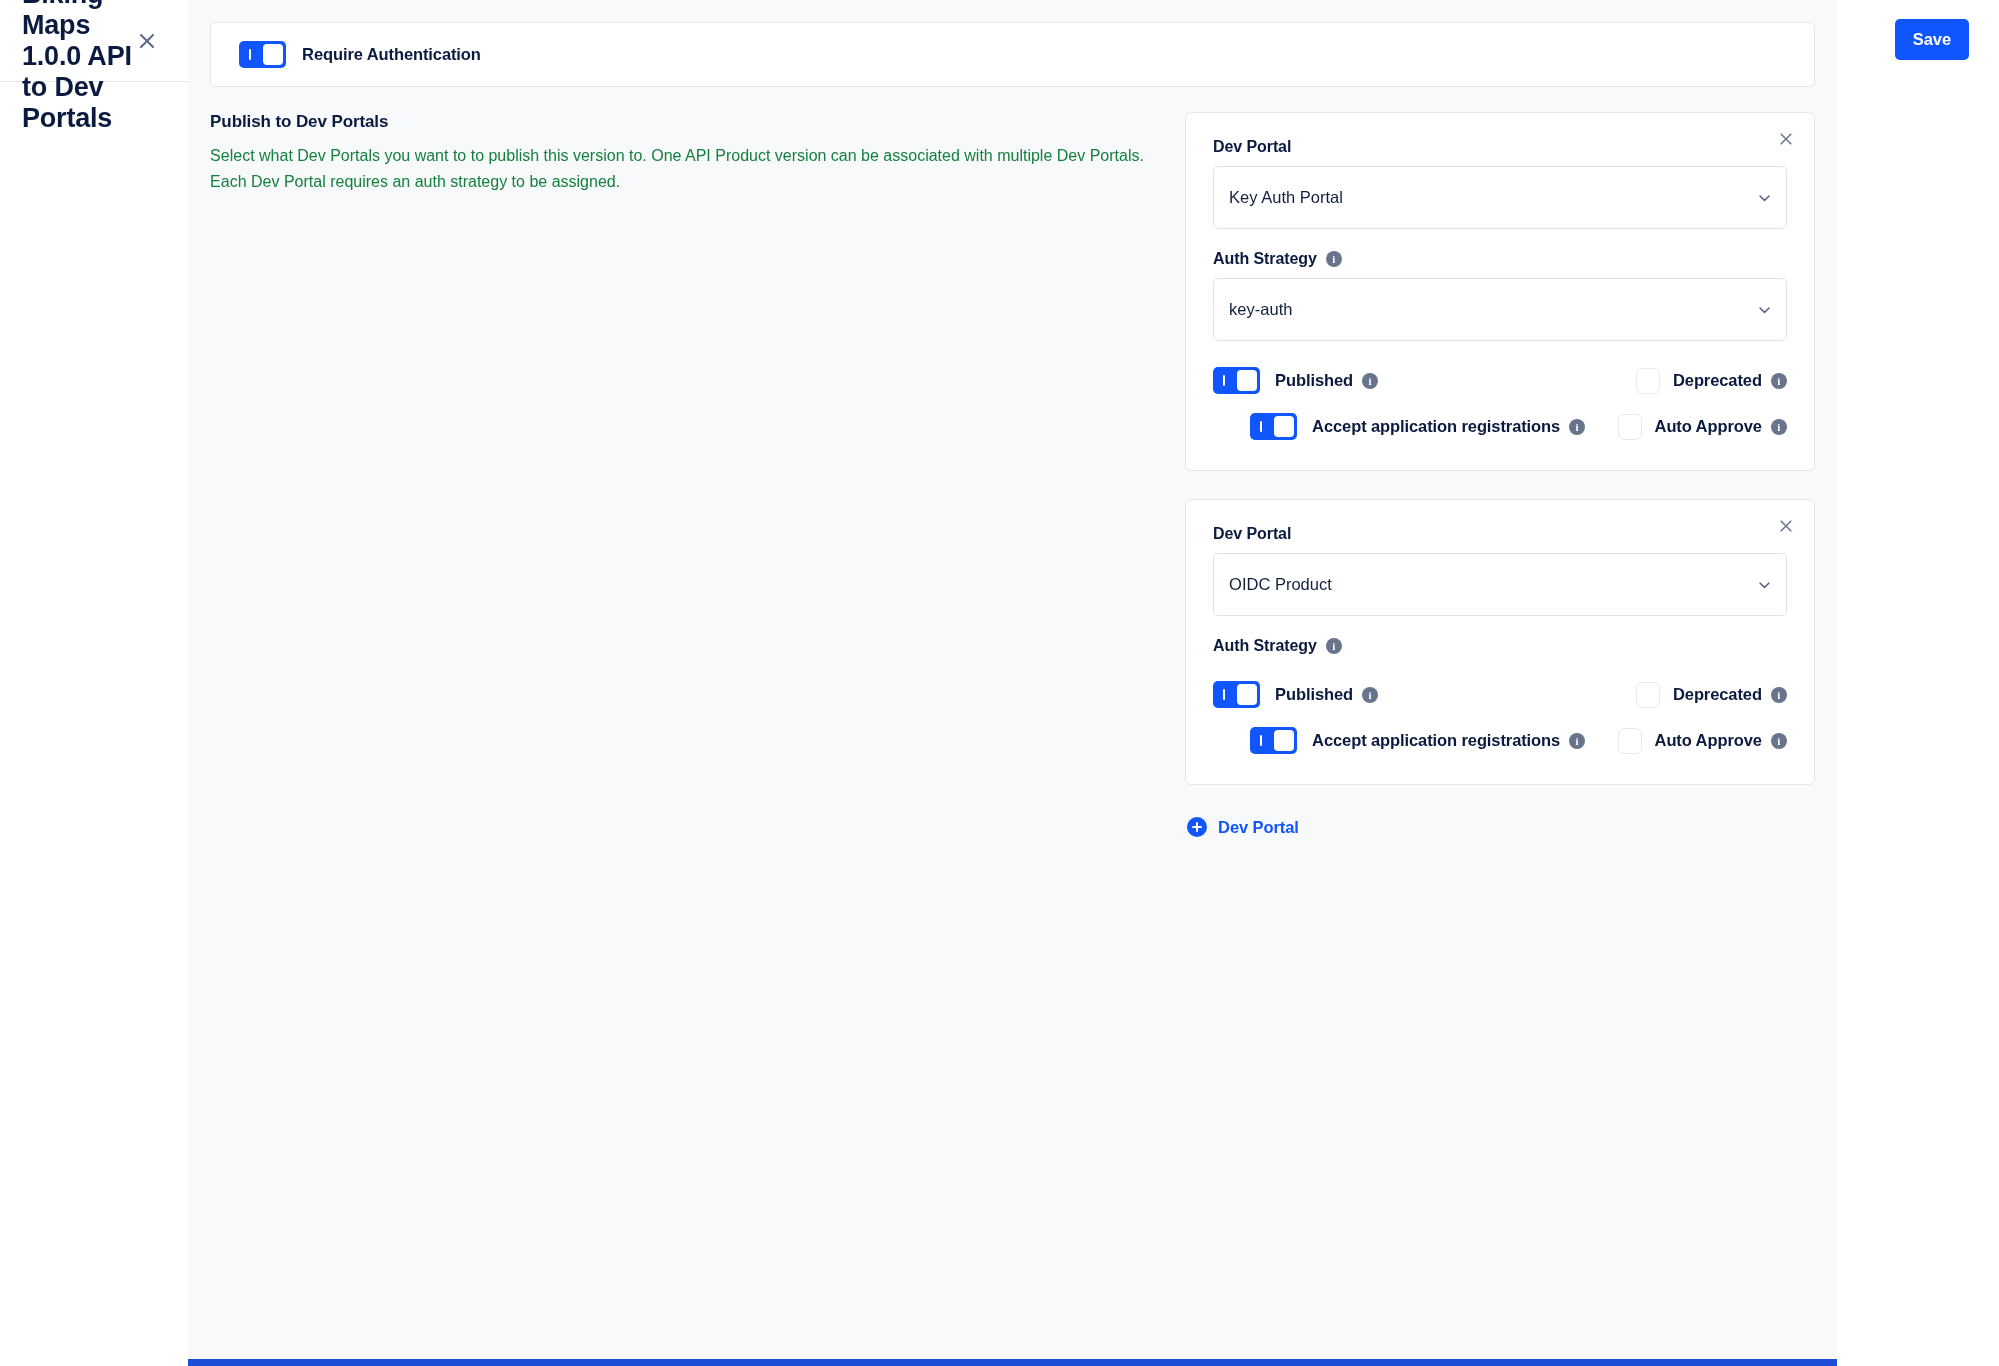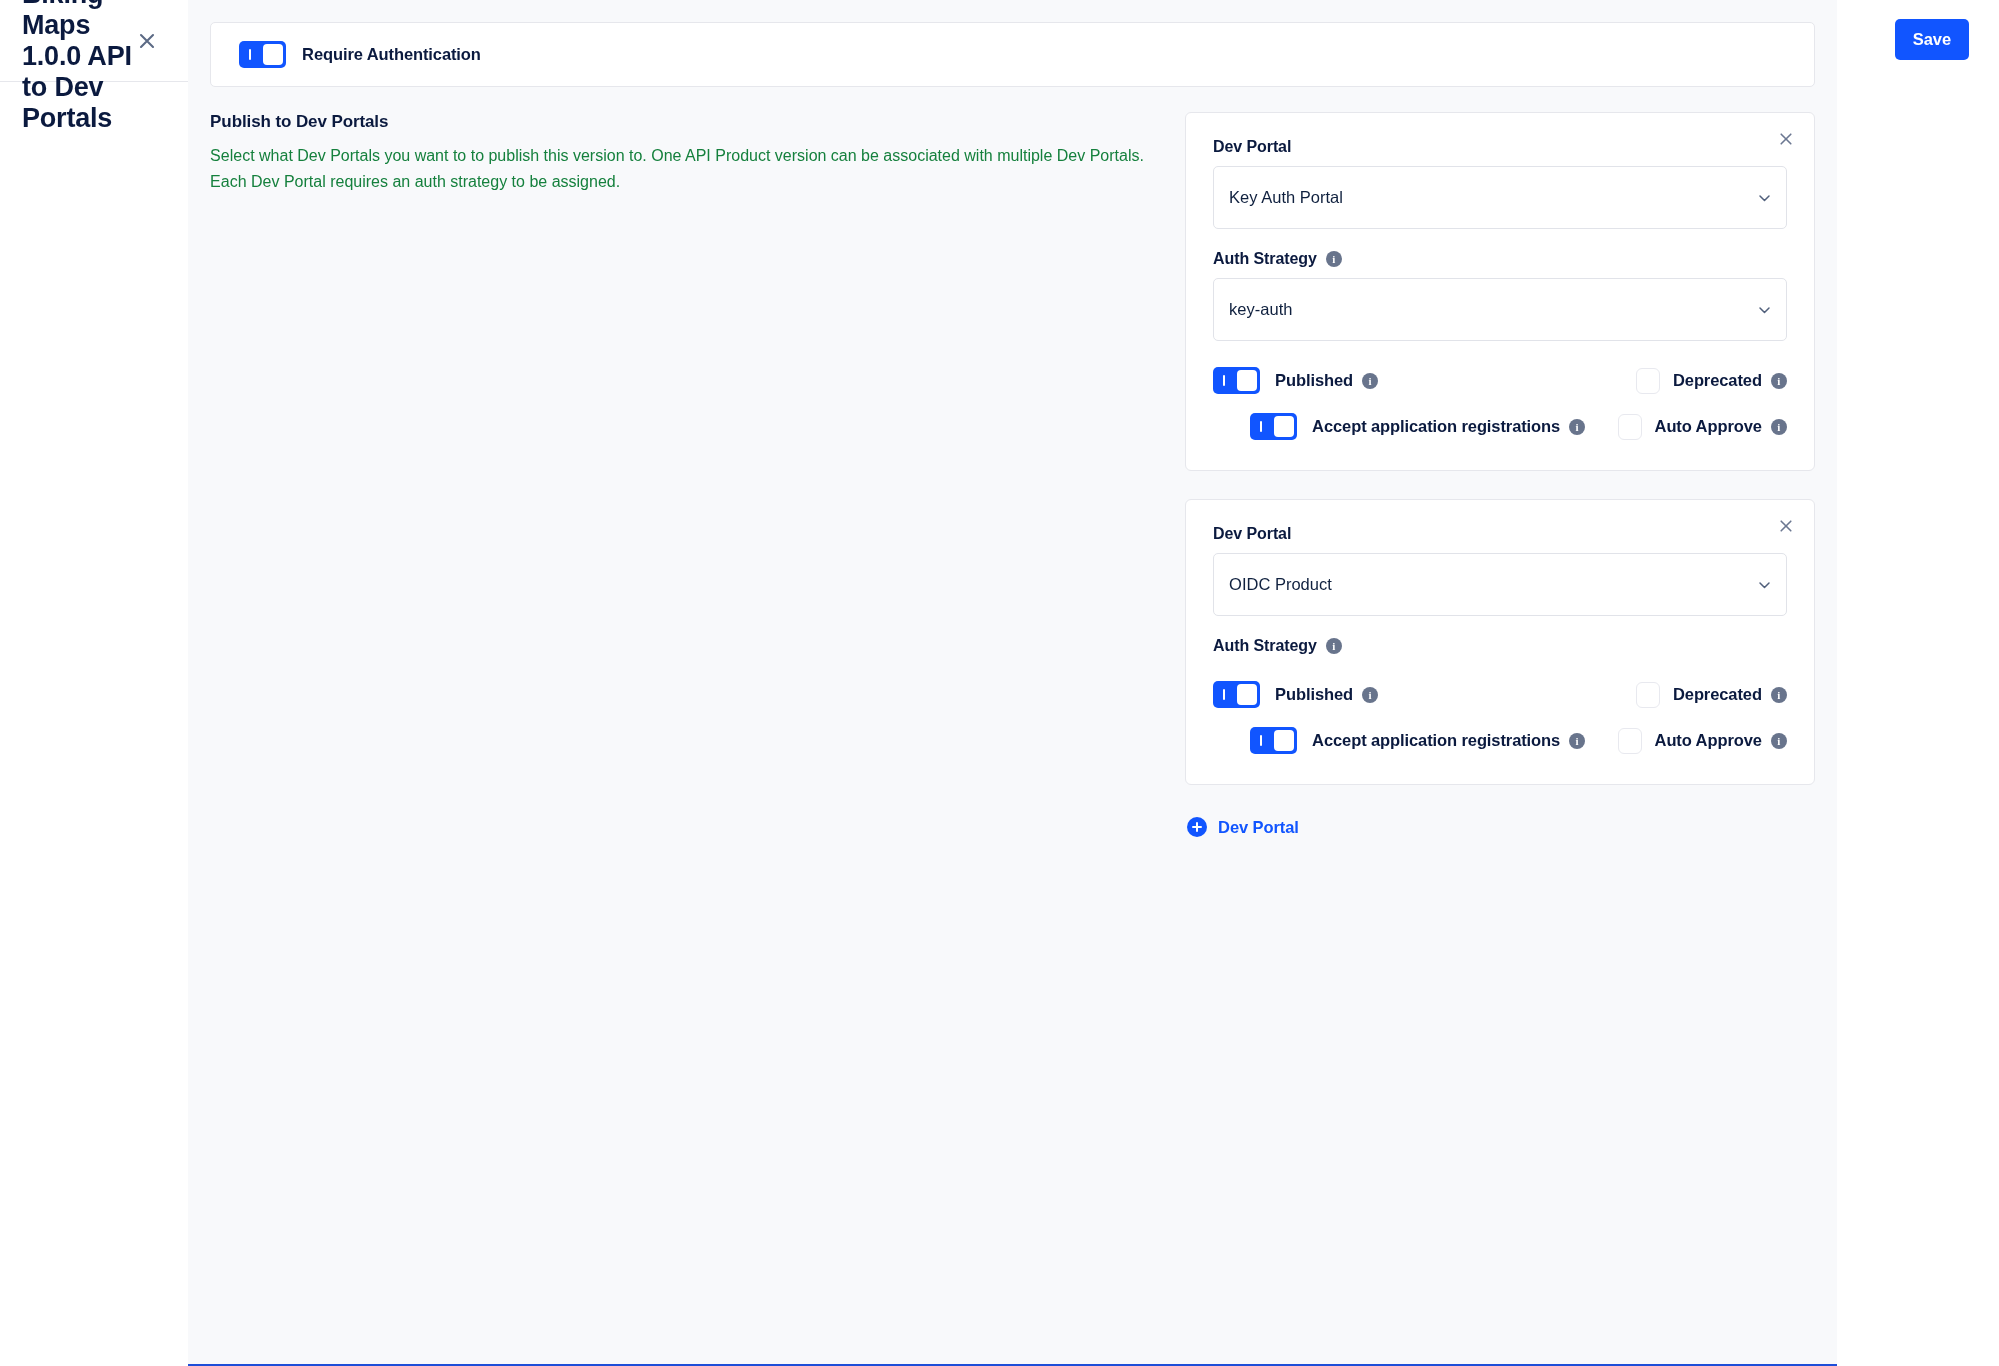--- a/index.html
+++ b/index.html
@@ -50,21 +50,21 @@
     border-radius: 5px;
     background: transparent;
     border: none;
   }
   .close-btn svg { display: block; }
 
   
   .modal-body {
     flex: 1 1 auto;
     background: #f8f9fb;
-    border-bottom: 2px solid #1d4ed8;
+    border-bottom: 7px solid #1d4ed8;
     padding: 22px 22px 0 22px;
     overflow: hidden;
   }
 
   
   .auth-card {
     background: #ffffff;
     border: 1px solid #e6e7ec;
     border-radius: 5px;
     height: 65px;

